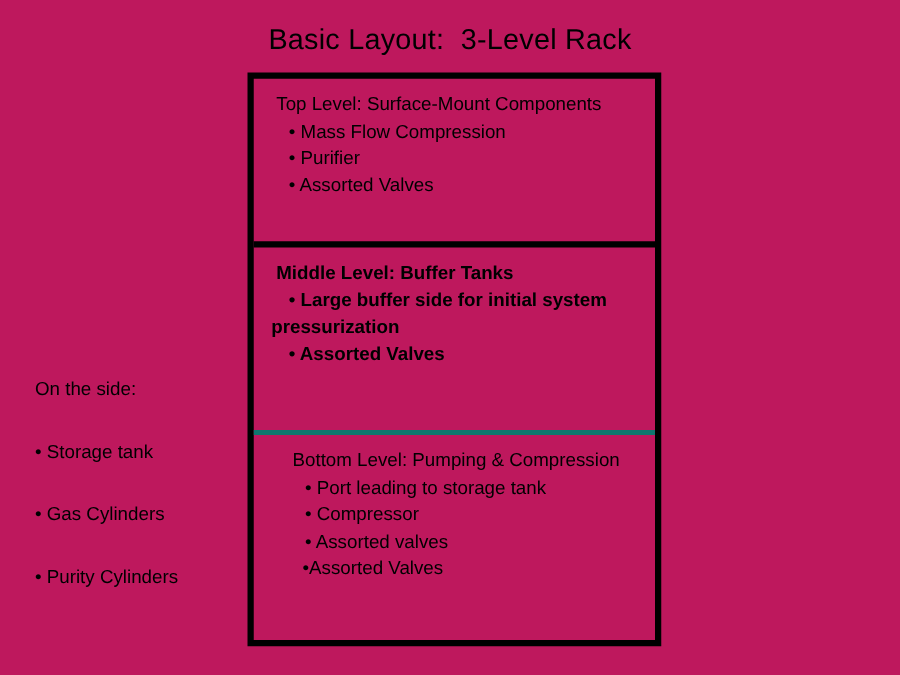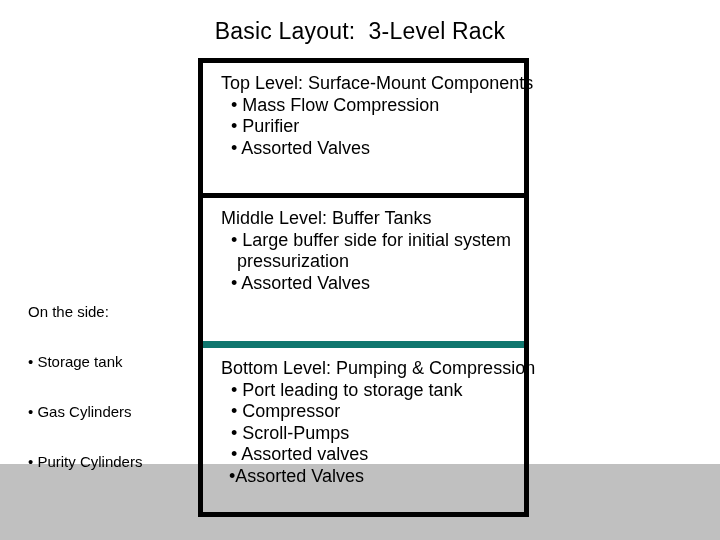--- a/index.html
+++ b/index.html
@@ -10,22 +10,22 @@
     width: 720px;
     height: 540px;
     background: #c0c0c0;
     font-family: "Liberation Sans", sans-serif;
     color: #000000;
     overflow: hidden;
   }
   #slide {
     position: relative;
     width: 720px;
-    height: 464px;
-    background: #ffffff;
+    height: 540px;
+    background: #be185d;
   }
 
   
   #slide-title {
     position: absolute;
     left: 0;
     top: 17px;
     width: 720px;
     text-align: center;
     font-size: 23px;
@@ -60,44 +60,46 @@
     width: 331px;
     height: 459px;
     box-sizing: border-box;
     border: 5px solid #000000;
     background: transparent;
   }
   .rack-level {
     box-sizing: border-box;
     position: relative;
     padding: 10px 8px 6px 10px;
-    font-size: 18px;
+    font-size: 15px;
     line-height: 21.5px;
   }
   .rack-level.level-top {
     height: 135px;
     border-bottom: 5px solid #000000;
   }
   .rack-level.level-middle {
     height: 150px;
-    border-bottom: 7px solid #0f766e;
+    border-bottom: 4px solid #0f766e;
+    font-weight: bold;
   }
   .rack-level.level-bottom {
     height: 159px;
+    margin-left: 13px;
   }
   .level-head {
     white-space: pre;
     margin-left: 8px;
   }
   .level-item {
     white-space: pre;
     margin-left: 18px;
   }
   .level-item.no-indent {
-    margin-left: 24px;
+    margin-left: 4px;
   }
   .level-item.tight {
     margin-left: 16px;
   }
 </style>
 </head>
 <body>
 
 <div id="slide">
 
@@ -123,19 +125,18 @@
       <div class="level-head">Middle Level: Buffer Tanks</div>
       <div class="level-item">• Large buffer side for initial system</div>
       <div class="level-item no-indent">pressurization</div>
       <div class="level-item">• Assorted Valves</div>
     </div>
 
     <div class="rack-level level-bottom">
       <div class="level-head">Bottom Level: Pumping &amp; Compression</div>
       <div class="level-item">• Port leading to storage tank</div>
       <div class="level-item">• Compressor</div>
-      <div class="level-item">• Scroll-Pumps</div>
       <div class="level-item">• Assorted valves</div>
       <div class="level-item tight">•Assorted Valves</div>
     </div>
 
   </div>
 </div>
 
 </body></html>

